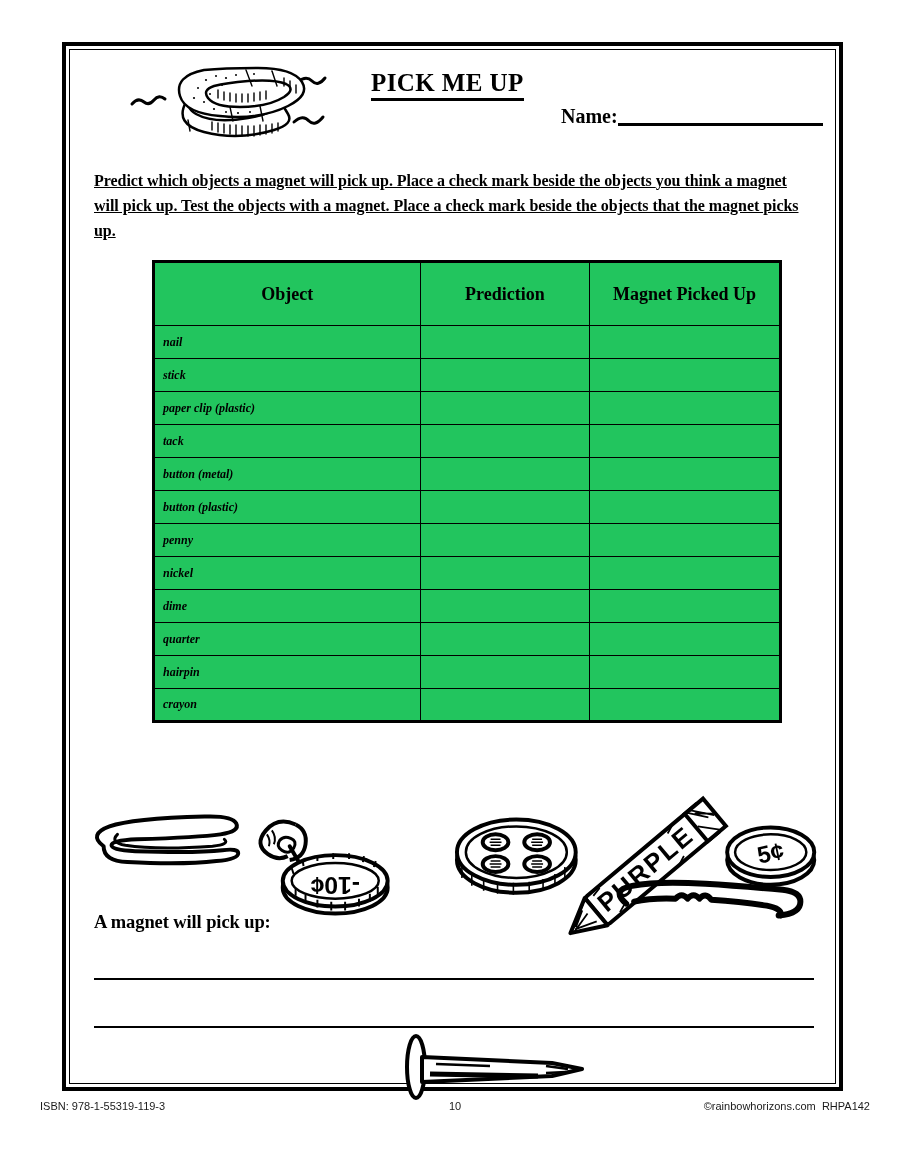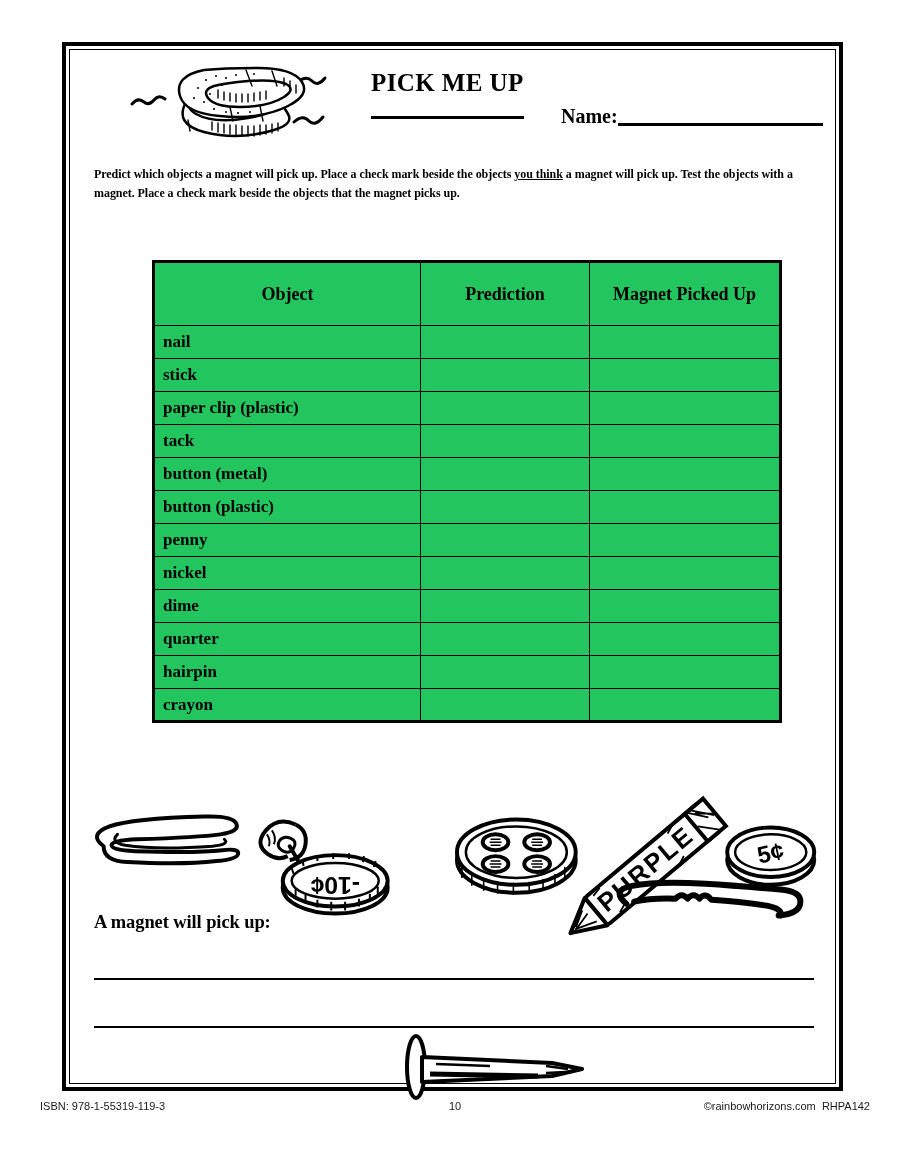--- a/index.html
+++ b/index.html
@@ -40,21 +40,21 @@
     left: 60px; top: 8px;
     width: 230px; height: 90px;
   }
   #worksheet-title {
     position: absolute;
     left: 305px; top: 24px;
     font-size: 25px;
     font-weight: bold;
     letter-spacing: 0.4px;
     border-bottom: 3px solid #000;
-    padding-bottom: 20px;
+    padding-bottom: 2px;
     line-height: 1.05;
   }
   #name-row {
     position: absolute;
     left: 495px; top: 60px;
     display: flex;
     align-items: flex-end;
   }
   #name-label {
     font-size: 20px;
@@ -65,24 +65,25 @@
     width: 205px;
     border-bottom: 3px solid #000;
     height: 17px;
   }
 
   
   #instructions {
     position: absolute;
     left: 28px; top: 107px;
     width: 720px;
-    font-size: 12px;
+    font-size: 16px;
     font-weight: bold;
     line-height: 1.56;
     letter-spacing: -0.05px;
+    text-decoration: underline;
   }
   #instructions u { text-decoration: underline; text-underline-offset: 1px; }
 
   
   #object-table {
     position: absolute;
     left: 86px; top: 214px;
     width: 630px;
     border-collapse: collapse;
     border: 3px solid #000;
@@ -97,24 +98,25 @@
     font-size: 18px;
     font-weight: bold;
     text-align: center;
     vertical-align: middle;
   }
   #object-table tbody td {
     height: 33px;
   }
   #object-table tbody td.obj-cell {
     padding-left: 8px;
-    font-size: 17px;
+    font-size: 12px;
     font-weight: bold;
     vertical-align: middle;
     white-space: nowrap;
+    font-style: italic;
   }
   .col-object  { width: 268px; }
   .col-pred    { width: 170px; }
   .col-magnet  { width: 192px; }
 
   
   #objects-strip {
     position: absolute;
     left: 0; top: 742px;
     width: 100%; height: 160px;

